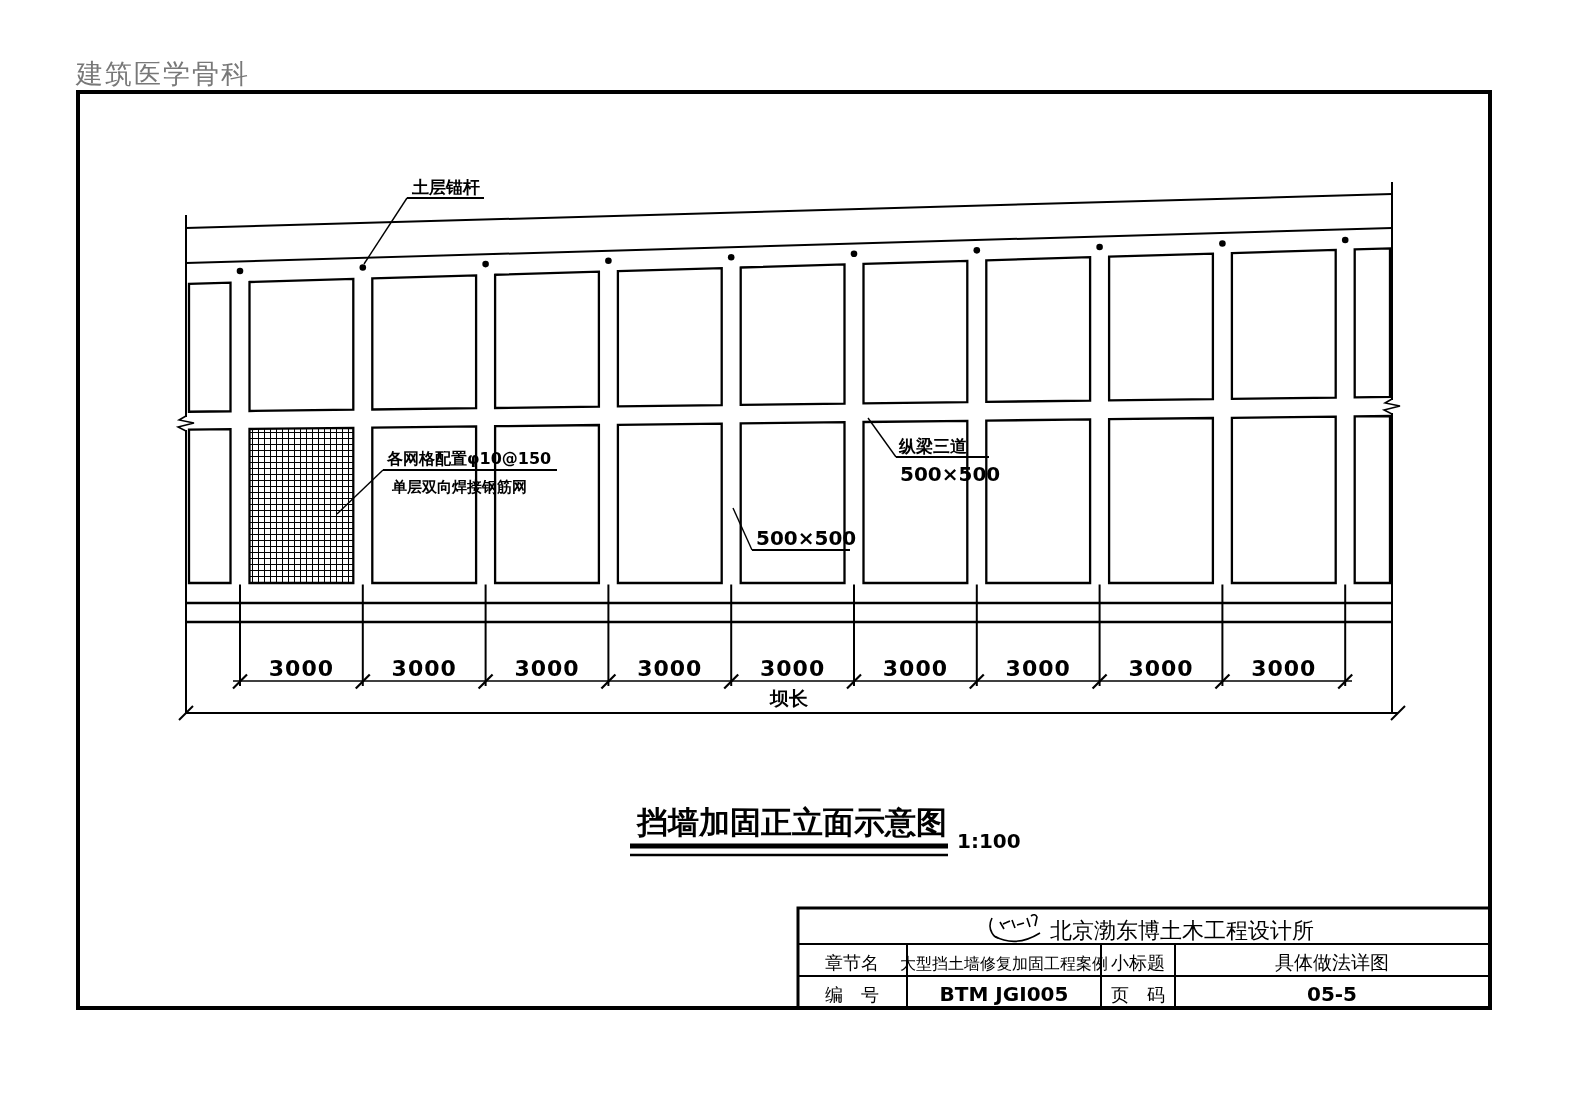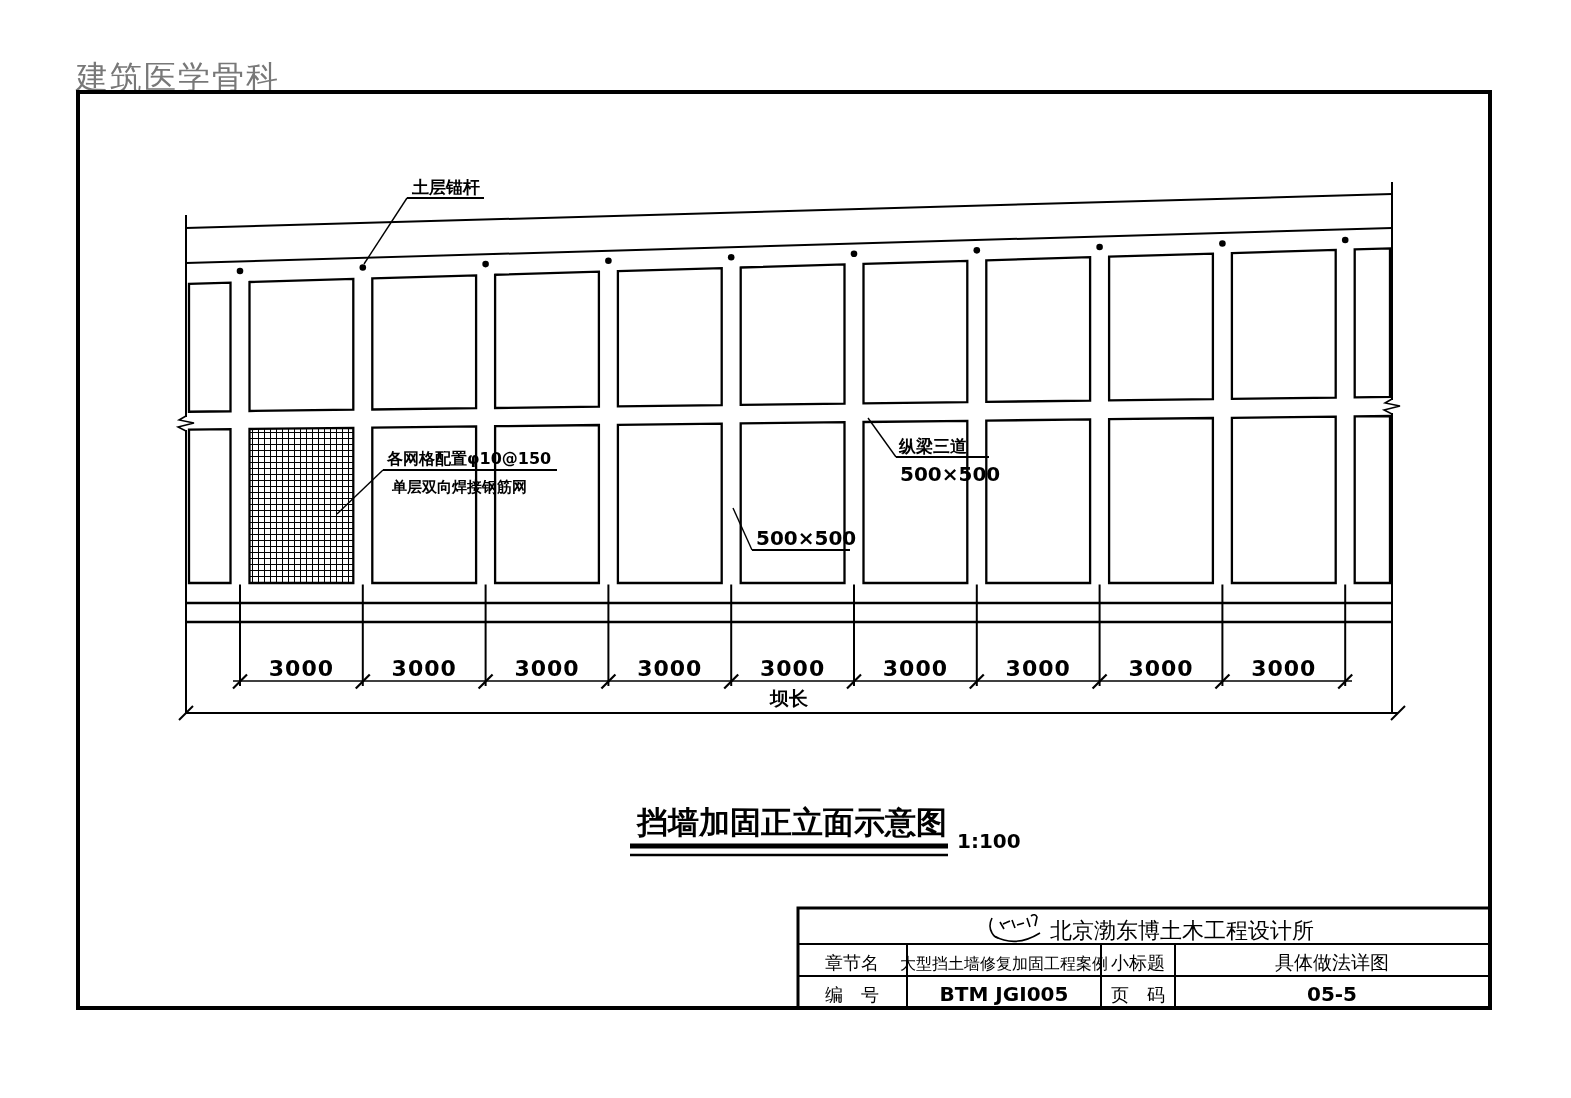--- a/index.html
+++ b/index.html
@@ -1,19 +1,19 @@
 <!DOCTYPE html>
 <html><head>
 <meta charset="utf-8">
 <style>
   html,body{margin:0;padding:0;background:#ffffff;}
   body{width:1571px;height:1098px;position:relative;overflow:hidden;
        font-family:"DejaVu Sans",sans-serif;}
   #watermark{position:absolute;left:76px;top:56px;font-family:"DejaVu Serif",serif;
-       font-size:32px;color:#787878;letter-spacing:2px;}
+       font-size:27px;color:#787878;letter-spacing:2px;}
   svg{position:absolute;left:0;top:0;}
   svg text{fill:#000;font-family:"DejaVu Sans",sans-serif;}
   .hz{font-weight:600;}
 </style>
 </head>
 <body>
 
 <div id="watermark">建筑医学骨科</div>
 
 <svg width="1571" height="1098" viewBox="0 0 1571 1098">

